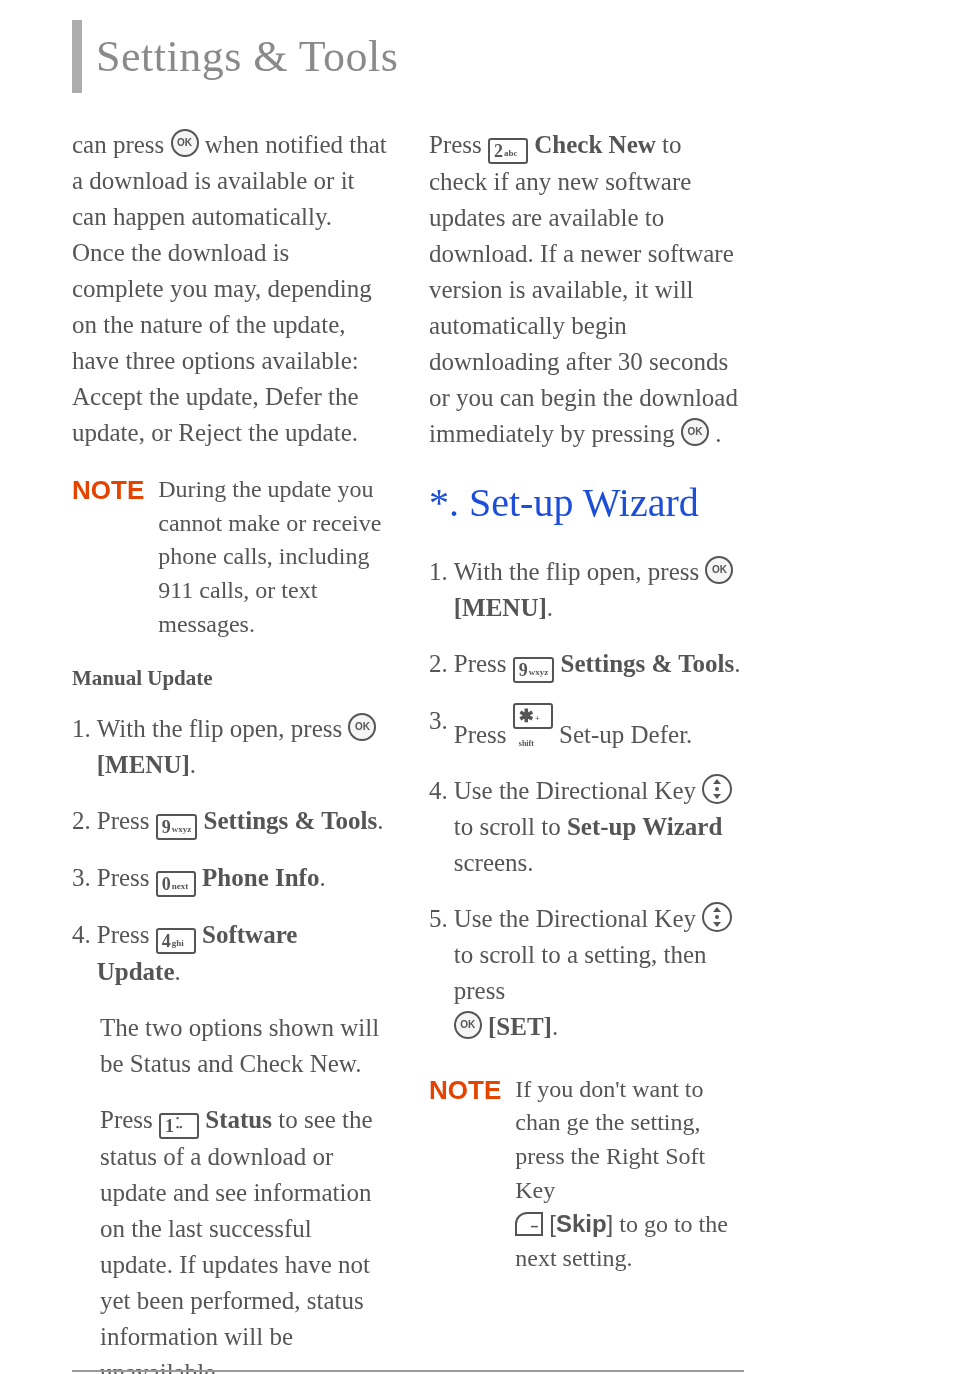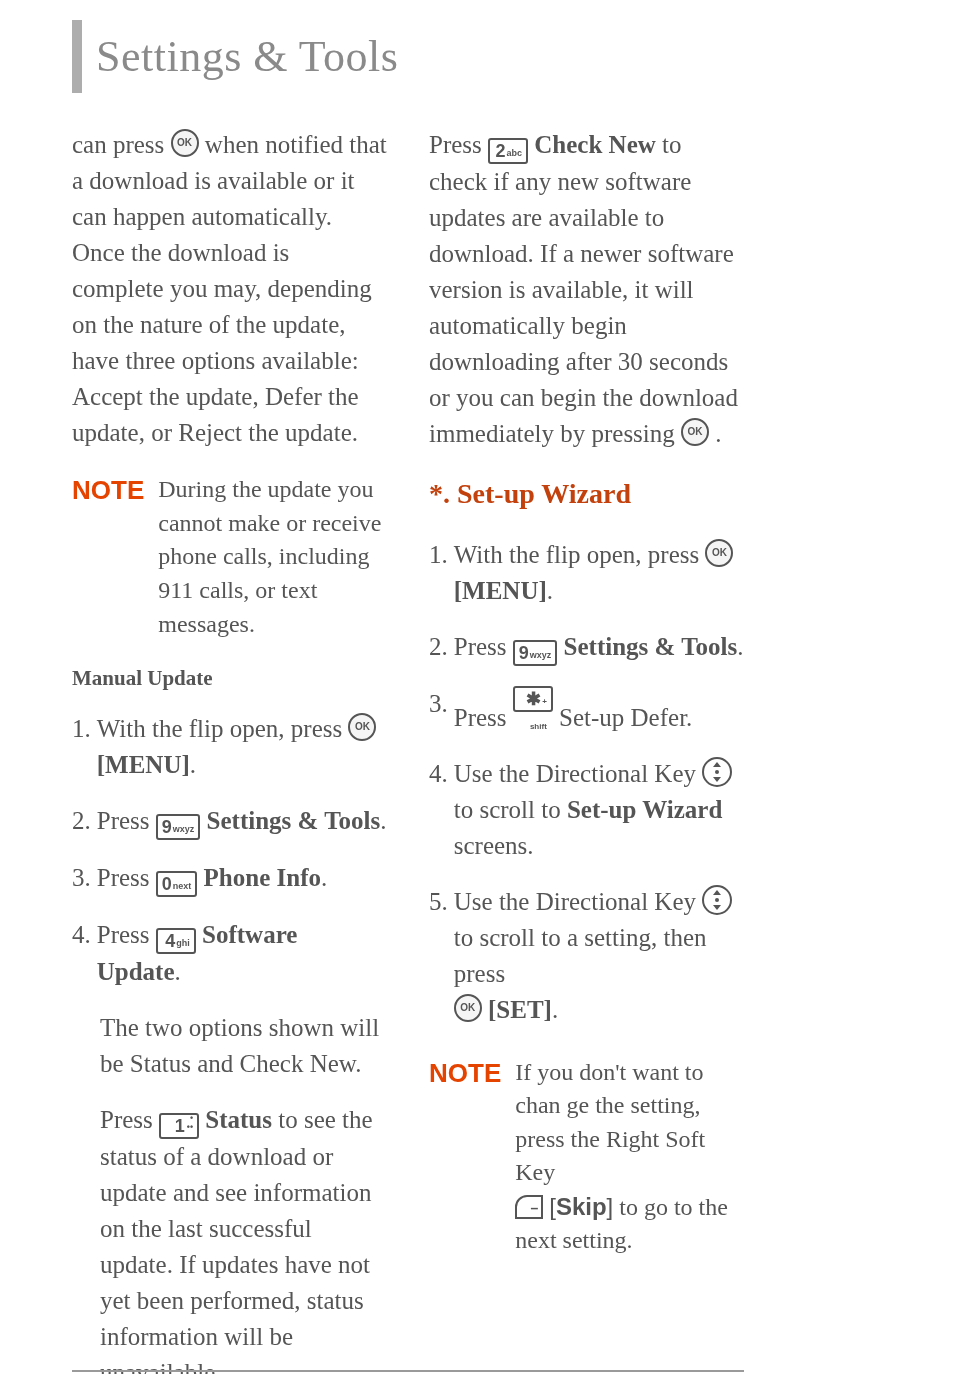--- a/index.html
+++ b/index.html
@@ -63,50 +63,50 @@
   .note-body {
     font-size: 24px;
     line-height: 1.4;
   }
   .subhead {
     font-weight: 600;
     font-size: 21px;
     margin: 8px 0 18px 0;
   }
   .section-head {
-    color: #c2410c;
-    font-size: 28px;
-    font-weight: 700;
+    color: #1d4ed8;
+    font-size: 40px;
+    font-weight: 400;
     margin: 12px 0 22px 0;
   }
   .numitem {
     display: flex;
     margin: 0 0 20px 0;
   }
   .numitem .n {
     flex: 0 0 auto;
     margin-right: 6px;
   }
   .numitem .b { flex: 1 1 auto; }
   .indent-block {
     margin: 0 0 20px 28px;
   }
   .key {
     display: inline-block;
     vertical-align: -4px;
     border: 2px solid #555;
     border-radius: 3px;
     padding: 0 4px;
-    font-family: Liberation Sans, sans-serif;
+    font-family: Liberation Serif, serif;
     font-size: 16px;
     font-weight: bold;
     line-height: 22px;
     height: 22px;
     min-width: 28px;
-    text-align: right;
+    text-align: left;
     color: #555;
     background: #fff;
     position: relative;
   }
   .key .big { font-size: 18px; }
   .key .sub {
     font-size: 9px;
     font-weight: bold;
     position: relative;
     top: -1px;

